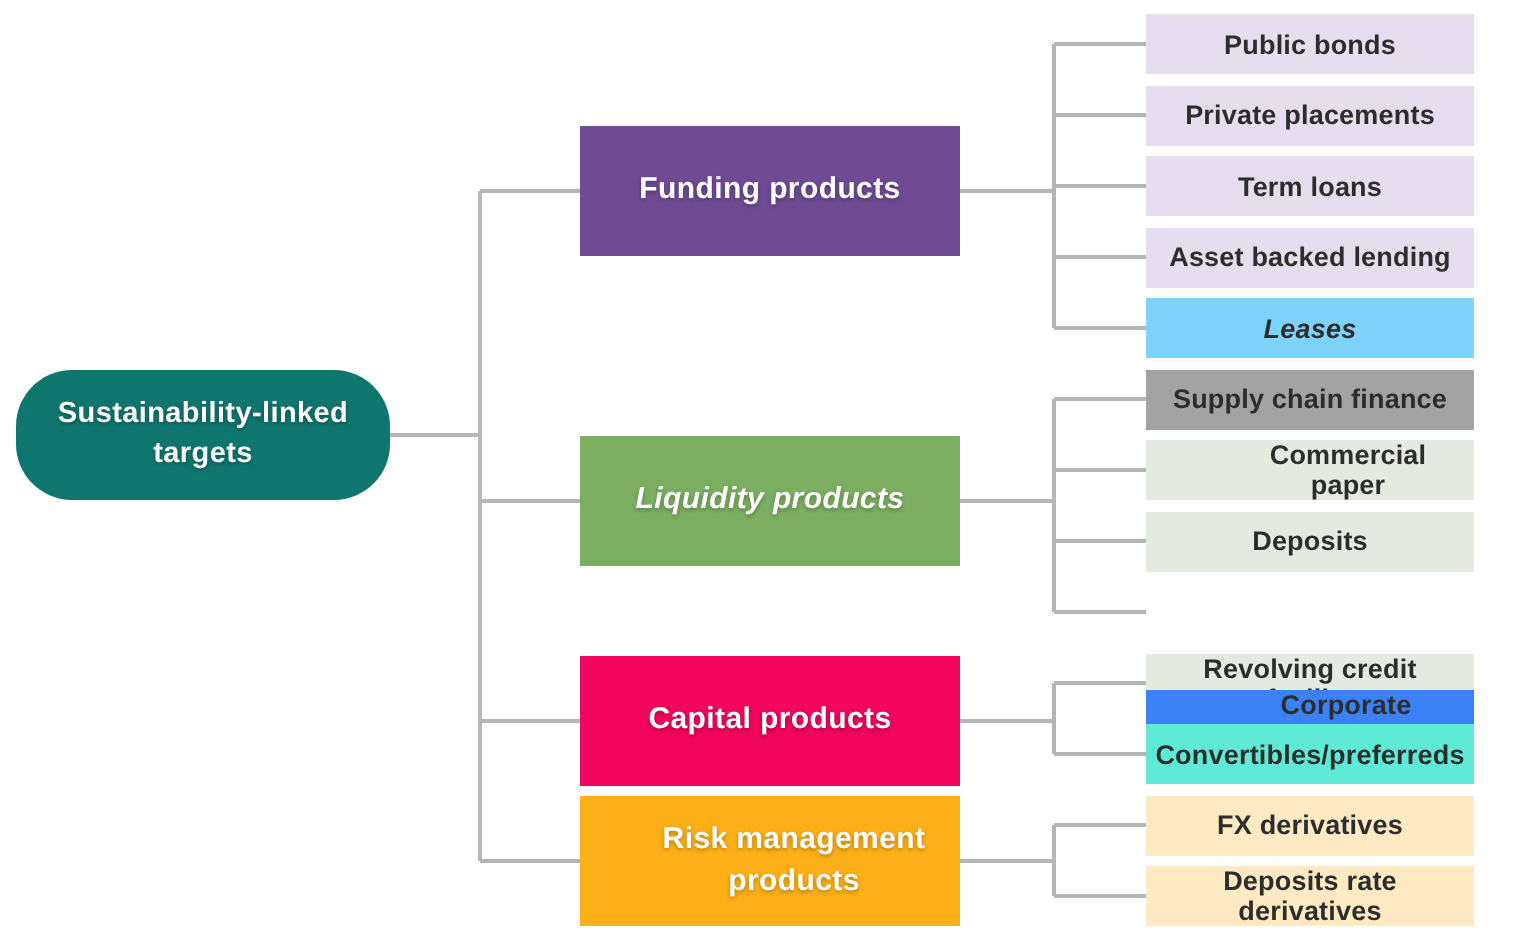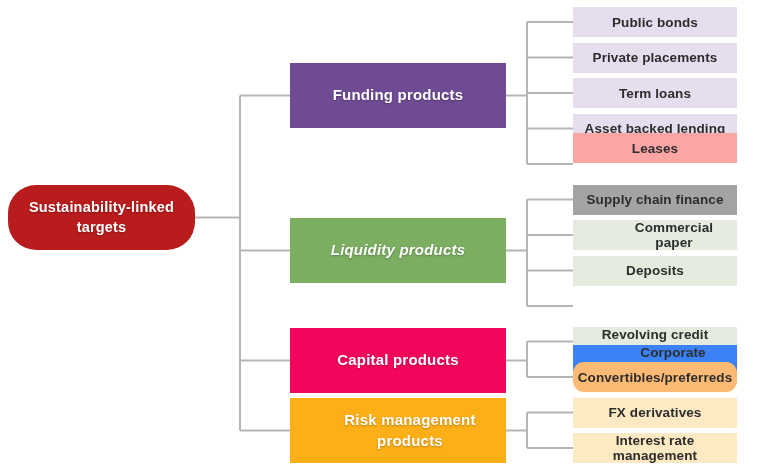--- a/index.html
+++ b/index.html
@@ -30,21 +30,21 @@
     color: #ffffff;
     font-size: 14.5px;
     font-weight: 700;
     letter-spacing: 0.2px;
     padding: 0 14px;
     text-shadow: 0 1px 2px rgba(0,0,0,0.28);
     line-height: 1.35;
   }
   .cat {
     left: 290px;
-    width: 216px; height: 65px;
+    width: 190px; height: 65px;
     color: #ffffff;
     font-size: 15px;
     font-weight: 700;
     letter-spacing: 0.2px;
     padding: 0 16px;
     text-shadow: 0 1px 2px rgba(0,0,0,0.28);
     line-height: 1.35;
   }
   .cat-0 { top: 63px; }
   .cat-1 { top: 218px; }
@@ -72,49 +72,49 @@
              M480 95.5 H527  M527 22 V164
              M527 22 H573  M527 57.5 H573  M527 93 H573  M527 128.5 H573  M527 164 H573
              M480 250.5 H527  M527 199.5 V306
              M527 199.5 H573  M527 235 H573  M527 270.5 H573  M527 306 H573
              M480 360.5 H527  M527 341.5 V377
              M527 341.5 H573  M527 377 H573
              M480 430.5 H527  M527 412.5 V448
              M527 412.5 H573  M527 448 H573"></path>
   </svg>
 
-  <div class="node root" style="background-color: #b91c1c; border-radius: 28px;">Sustainability-linked targets</div>
+  <div class="node root" style="background-color: #0f766e; border-radius: 28px;">Sustainability-linked targets</div>
 
   <div class="node cat cat-0" style="background-color: rgb(111, 75, 148);">Funding products</div>
 
   <div class="node cat cat-1" style="background-color: rgb(124, 174, 98); font-style: italic;">Liquidity products</div>
 
   <div class="node cat cat-2" style="background-color: rgb(242, 5, 92);">Capital products</div>
 
   <div class="node cat cat-3" style="background-color: rgb(252, 175, 23); padding-left: 40px;">Risk management products</div>
 
   <div class="node leaf" style="top: 7px; background-color: rgb(230, 221, 238);">Public bonds</div>
 
   <div class="node leaf" style="top: 42.5px; background-color: rgb(230, 221, 238);">Private placements</div>
 
   <div class="node leaf" style="top: 78px; background-color: rgb(230, 221, 238);">Term loans</div>
 
   <div class="node leaf" style="top: 113.5px; background-color: rgb(230, 221, 238);">Asset backed lending</div>
 
-  <div class="node leaf" style="top: 133px; background-color: #fca5a5;">Leases</div>
+  <div class="node leaf" style="top: 149px; background-color: #7dd3fc; font-style: italic;">Leases</div>
 
   <div class="node leaf" style="top: 184.5px; background-color: #a3a3a3;">Supply chain finance</div>
 
   <div class="node leaf" style="top: 220px; background-color: rgb(229, 236, 223); padding-left: 44px;">Commercial paper</div>
 
   <div class="node leaf" style="top: 255.5px; background-color: rgb(229, 236, 223); text-align: right;">Deposits</div>
 
   <div class="node leaf" style="top: 291px; background-color: rgb(229, 236, 223); margin-top: 36px;">Revolving credit facility</div>
 
   <div class="node leaf" style="top: 345px; background-color: #3b82f6; padding-left: 42px;">Corporate hybrids</div>
 
-  <div class="node leaf" style="top: 362px; background-color: #fdba74; border-radius: 11px;">Convertibles/preferreds</div>
+  <div class="node leaf" style="top: 362px; background-color: #5eead4;">Convertibles/preferreds</div>
 
   <div class="node leaf" style="top: 397.5px; background-color: rgb(253, 234, 194);">FX derivatives</div>
 
-  <div class="node leaf" style="top: 433px; background-color: rgb(253, 234, 194);">Interest rate management</div>
+  <div class="node leaf" style="top: 433px; background-color: rgb(253, 234, 194);">Deposits rate derivatives</div>
 
 </div>
 
 </body></html>

